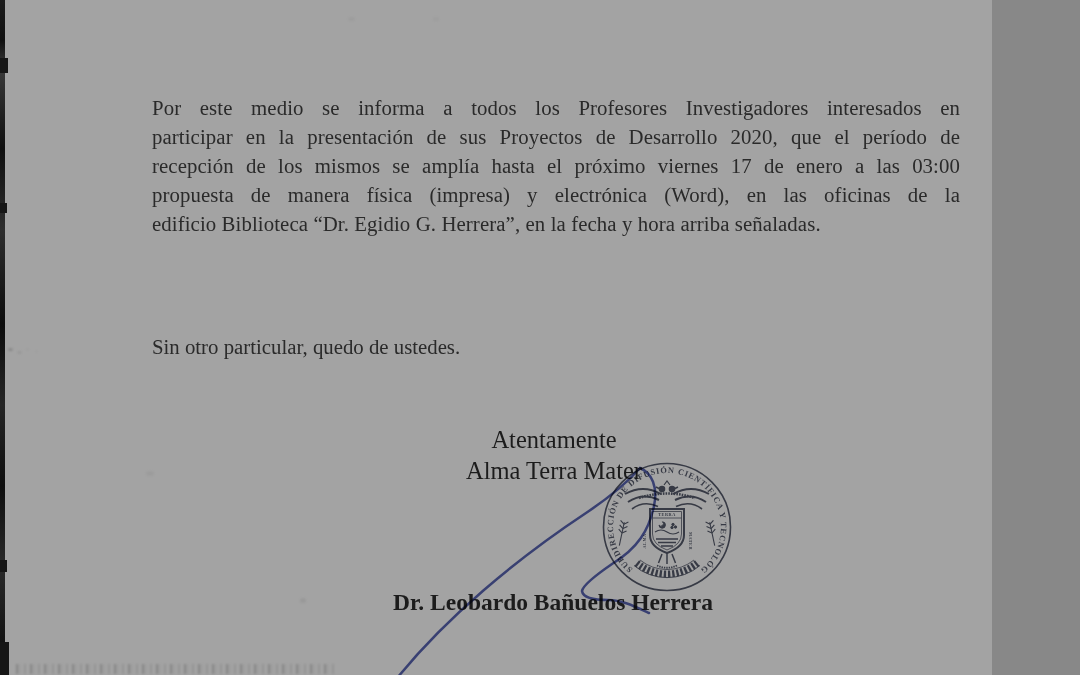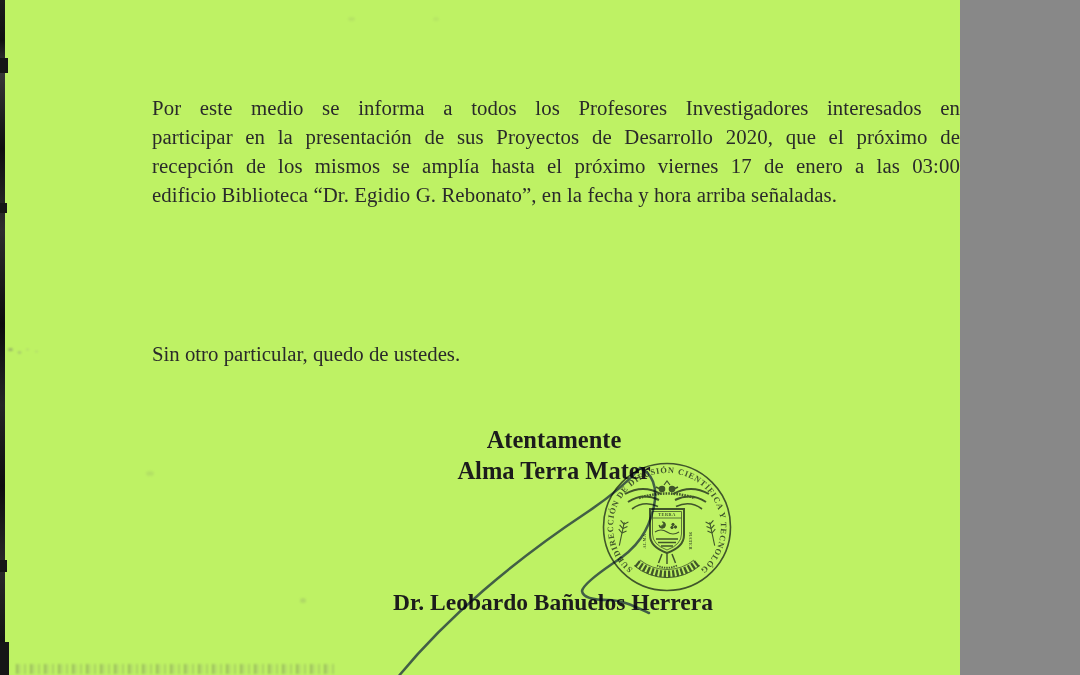--- a/index.html
+++ b/index.html
@@ -1,21 +1,21 @@
 <!DOCTYPE html>
 <html style="--body-ink: #2a2a2a; --head-ink: #1c1c1c; --seal-ink: #3d4356; --sig-ink: #4f5cae;"><head>
 <meta charset="utf-8">
 <style>
   :root{
     --body-ink:#2a2a2a; --head-ink:#1c1c1c; --seal-ink:#3d4356; --sig-ink:#4f5cae;
   }
   html,body{margin:0;padding:0;background:#888;}
   .page{
-    position:relative; width:960px; height:675px; background:#bef264;
-    overflow:hidden; font-family:"Liberation Serif", serif; color:var(--body-ink);
+    position:relative; width:960px; height:675px; background:#a3a3a3;
+    overflow:hidden; font-family:"Liberation Serif", serif; color:var(--body-ink);padding-left:32px;
   }
   
   .scan-strip{
     position:absolute; left:0; top:0; width:5px; height:675px;
     background:linear-gradient(180deg,#1d1d1d 0%,#101010 6%,#3a3a3a 10%,#0f0f0f 22%,
       #2e2e2e 34%,#0c0c0c 48%,#262626 60%,#0e0e0e 72%,#2a2a2a 84%,#090909 100%);
   }
   .notch{position:absolute; background:#161616; filter:blur(.4px);}
   .notch.n1{left:0; top:58px;  width:8px; height:15px;}
   .notch.n2{left:0; top:203px; width:7px; height:10px;}
@@ -26,25 +26,25 @@
              box-shadow:9px 3px 0 -.5px #7a7a7a, 17px 0 0 -1px #8a8a8a, 26px 2px 0 -1px #909090;}
   .smudge.m2{left:348px; top:17px; width:7px; height:4px; opacity:.10;}
   .smudge.m3{left:433px; top:17px; width:6px; height:4px; opacity:.08;}
   .smudge.m4{left:146px; top:471px; width:8px; height:5px; opacity:.12;}
   .smudge.m5{left:300px; top:598px; width:6px; height:5px; opacity:.18;}
 
   .para{position:absolute; left:152px; top:93px; width:808px;
         font-size:20.8px; line-height:29px; letter-spacing:.1px;}
   .para .line{text-align:justify; text-align-last:justify; white-space:normal;}
   .para .line.last{text-align-last:left;}
-  .closing{position:absolute; left:152px; top:339px; width:600px;
+  .closing{position:absolute; left:152px; top:332px; width:600px;
            font-size:20.8px; line-height:29px;}
 
   .att-block{position:absolute; left:380px; top:424px; width:348px; text-align:center;
-             font-weight:bold; color:var(--head-ink); font-size:24.5px; line-height:31px;}
+             font-weight:normal; color:var(--head-ink); font-size:24.5px; line-height:31px;}
   .sign-block{position:absolute; left:270px; top:588px; width:566px; text-align:center;
               font-weight:bold; color:var(--head-ink); font-size:23.5px; line-height:28px;}
 
   .seal-svg{position:absolute; left:600px; top:460px; width:134px; height:134px;
             mix-blend-mode:multiply; opacity:.88;}
   .seal-svg text{font-family:"Liberation Serif", serif; fill:var(--seal-ink);}
   .seal-svg .ring-text{font-size:8.3px; letter-spacing:.8px; font-weight:bold;}
   .seal-svg .motto{font-size:4.3px; letter-spacing:.5px; font-weight:bold;}
   .seal-svg path,.seal-svg circle,.seal-svg line{stroke:var(--seal-ink);}
 
@@ -68,23 +68,24 @@
   <div class="notch n3"></div>
   <div class="notch n4"></div>
   <div class="smudge m1"></div>
   <div class="smudge m2"></div>
   <div class="smudge m3"></div>
   <div class="smudge m4"></div>
   <div class="smudge m5"></div>
 
   <div class="para">
     <div class="line">Por este medio se informa a todos los Profesores Investigadores interesados en</div>
-    <div class="line">participar en la presentación de sus Proyectos de Desarrollo 2020, que el próximo de</div>
+    <div class="line">participar en la presentación de sus Proyectos de Desarrollo 2020, que el período de</div>
     <div class="line">recepción de los mismos se amplía hasta el próximo viernes 17 de enero a las 03:00</div>
-    <div class="line last">edificio Biblioteca “Dr. Egidio G. Rebonato”, en la fecha y hora arriba señaladas.</div>
+    <div class="line">propuesta de manera física (impresa) y electrónica (Word), en las oficinas de la</div>
+    <div class="line last">edificio Biblioteca “Dr. Egidio G. Herrera”, en la fecha y hora arriba señaladas.</div>
   </div>
 
   <div class="closing">Sin otro particular, quedo de ustedes.</div>
 
   <div class="att-block">
     <div>Atentamente</div>
     <div>Alma Terra Mater</div>
   </div>
 
   <div class="sign-block">

